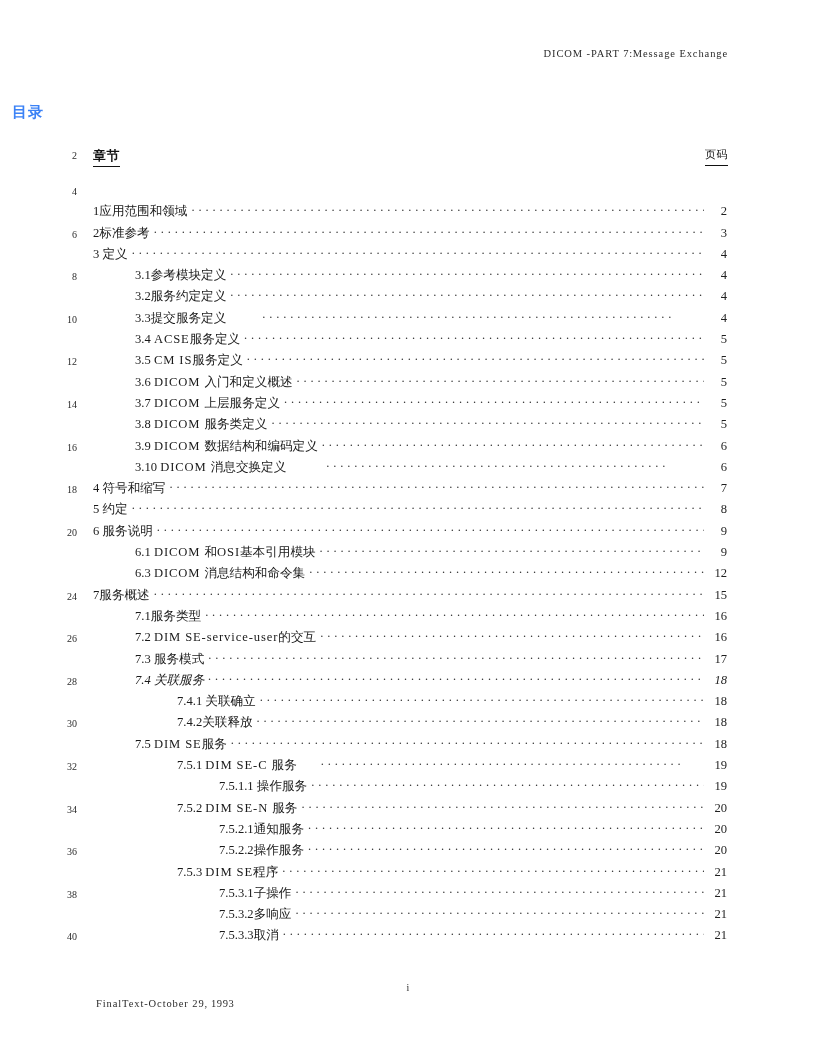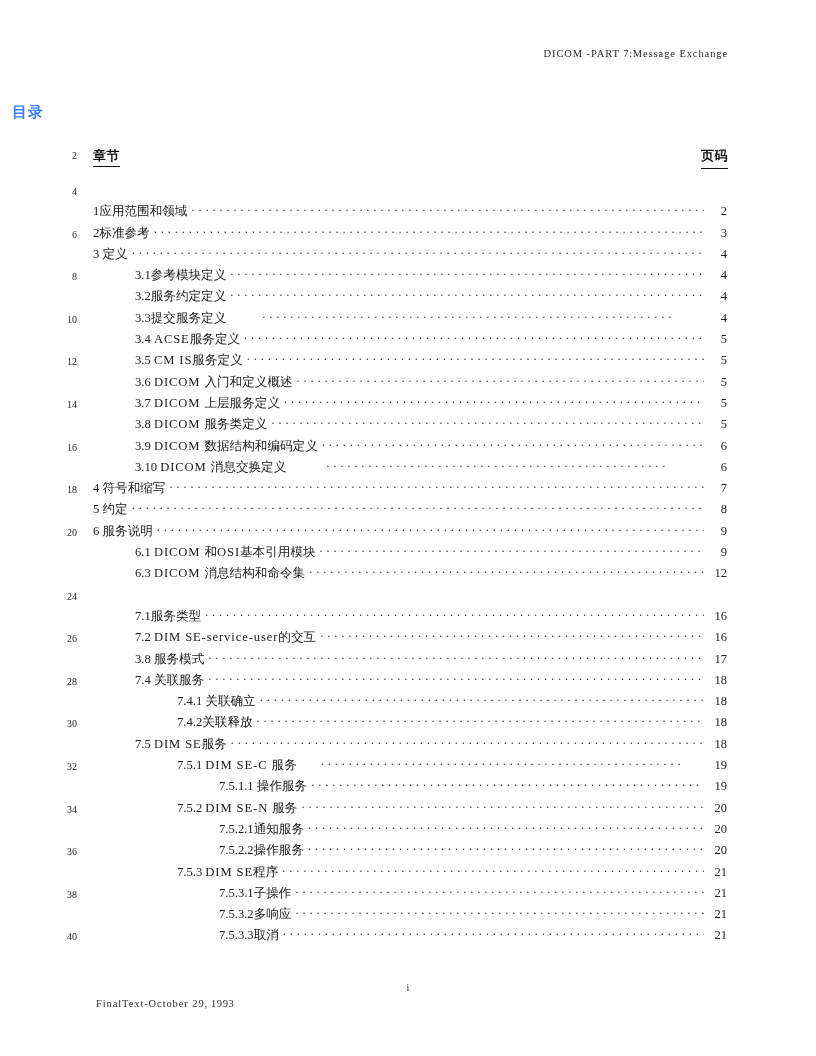--- a/index.html
+++ b/index.html
@@ -65,22 +65,22 @@
     font-weight: bold;
     color: #111111;
     border-bottom: 1.2px solid #111111;
     padding-bottom: 1px;
     letter-spacing: 0.5px;
   }
   .col-head .head-page {
     position: absolute;
     right: 88px;
     top: 0;
-    font-size: 13px;
-    font-weight: bold;
+    font-size: 11px;
+    font-weight: normal;
     color: #111111;
     border-bottom: 1.2px solid #111111;
     padding-bottom: 3px;
     letter-spacing: 0.5px;
   }
 
   
   #toc {
     position: absolute;
     top: 182px;
@@ -326,48 +326,53 @@
     <div class="toc-row">
       <span class="toc-linenum"></span>
       <a class="toc-entry lvl1" style="text-decoration: none; color: inherit;">
         <span class="toc-label">6.3 <span class="lat">DICOM </span>消息结构和命令集</span>
         <span class="toc-leader"></span>
         <span class="toc-page">12</span>
       </a>
     </div>
     <div class="toc-row">
       <span class="toc-linenum">24</span>
+      <a class="toc-entry lvl0" style="text-decoration: none; color: inherit;">
+        <span class="toc-label">7服务概述</span>
+        <span class="toc-leader"></span>
+        <span class="toc-page">15</span>
+      </a>
     </div>
     <div class="toc-row">
       <span class="toc-linenum"></span>
       <a class="toc-entry lvl1" style="text-decoration: none; color: inherit;">
         <span class="toc-label">7.1服务类型</span>
         <span class="toc-leader"></span>
         <span class="toc-page">16</span>
       </a>
     </div>
     <div class="toc-row">
       <span class="toc-linenum">26</span>
       <a class="toc-entry lvl1" style="text-decoration: none; color: inherit;">
         <span class="toc-label">7.2 <span class="lat">DIM SE-service-user</span>的交互</span>
         <span class="toc-leader"></span>
         <span class="toc-page">16</span>
       </a>
     </div>
     <div class="toc-row">
       <span class="toc-linenum"></span>
       <a class="toc-entry lvl1" style="text-decoration: none; color: inherit;">
-        <span class="toc-label">3.8 服务模式</span>
+        <span class="toc-label">7.3 服务模式</span>
         <span class="toc-leader"></span>
         <span class="toc-page">17</span>
       </a>
     </div>
     <div class="toc-row">
       <span class="toc-linenum">28</span>
-      <a class="toc-entry lvl1" style="text-decoration: none; color: inherit;">
+      <a class="toc-entry lvl1" style="text-decoration: none; color: inherit; font-style: italic;">
         <span class="toc-label">7.4 关联服务</span>
         <span class="toc-leader"></span>
         <span class="toc-page">18</span>
       </a>
     </div>
     <div class="toc-row">
       <span class="toc-linenum"></span>
       <a class="toc-entry lvl2" style="text-decoration: none; color: inherit;">
         <span class="toc-label">7.4.1 关联确立</span>
         <span class="toc-leader"></span>

